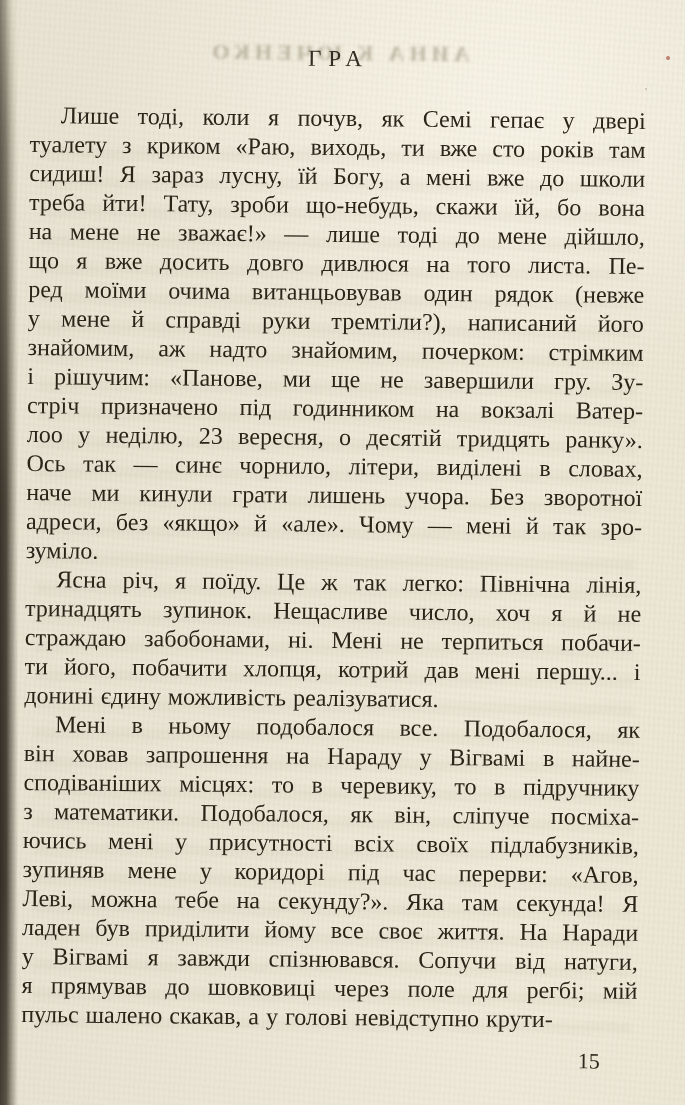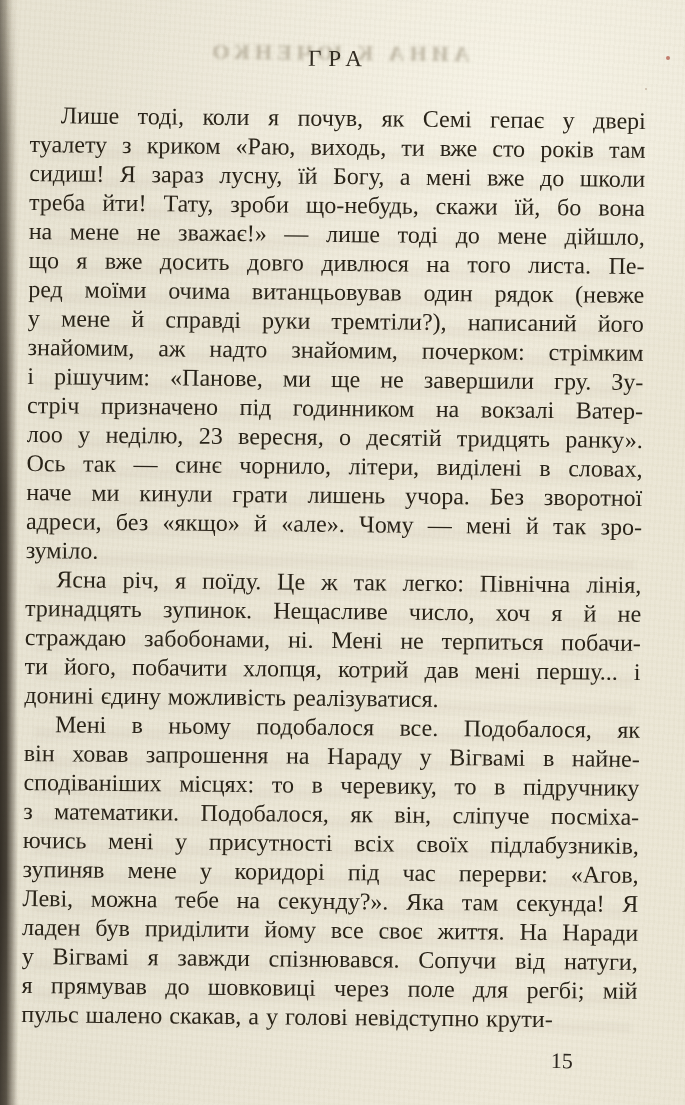--- a/index.html
+++ b/index.html
@@ -68,20 +68,21 @@
   .line.last  { text-align-last: left; }
   .bleed-lines {
     position: absolute; left: 40px; top: 150px; width: 600px; height: 880px;
     background: repeating-linear-gradient(180deg,
       rgba(118,106,84,0.045) 0 12px, rgba(118,106,84,0) 12px 29px);
     filter: blur(2px);
     pointer-events: none;
   }
   .page-number {
     position: absolute; top: 1046px; left: 560px; width: 76px;
+    text-align: center;
     font-size: 22px; color: #2e2820;
   }
   .speck {
     position: absolute; width: 4px; height: 4px; border-radius: 50%;
     background: #b25a49; opacity: 0.75;
   }
   .speck.s1 { left: 666px; top: 56px; }
   .speck.s2 { left: 645px; top: 88px; width: 2px; height: 2px; opacity: 0.4; background: #8a6a55; }
 </style>
 </head>

